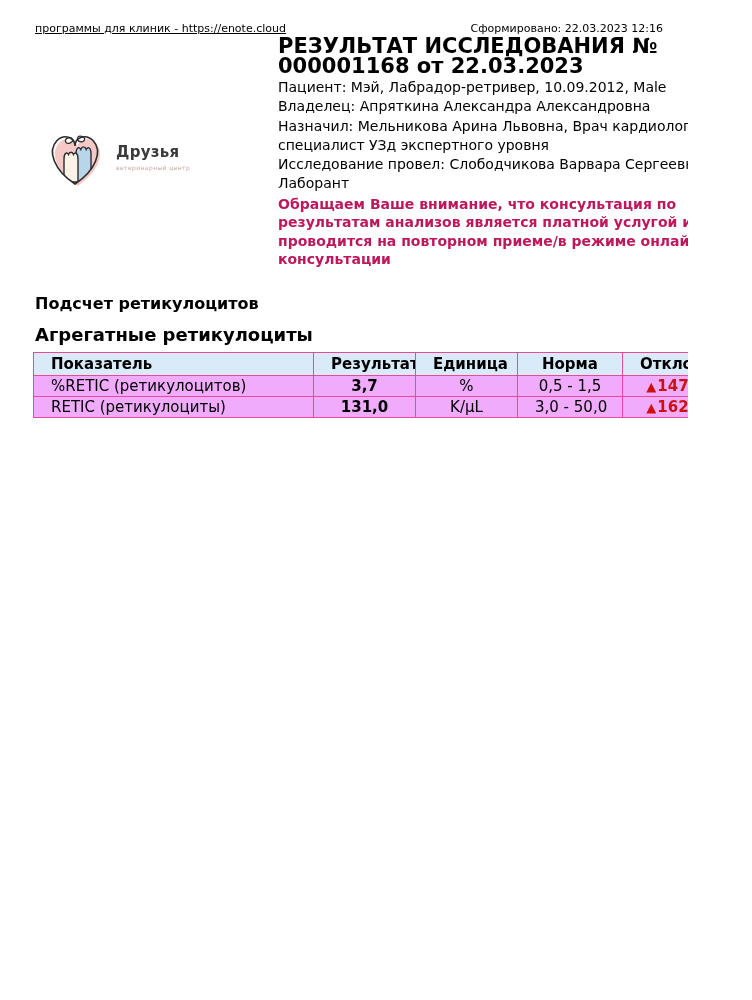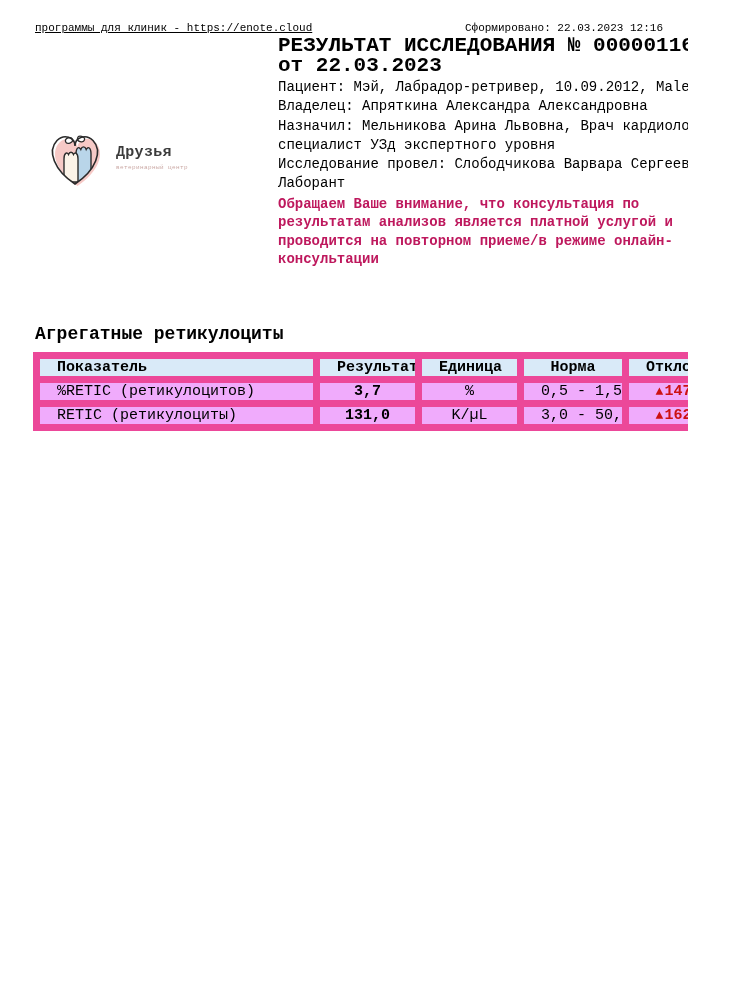--- a/index.html
+++ b/index.html
@@ -3,21 +3,21 @@
 <meta charset="utf-8">
 <style>
   * { margin: 0; padding: 0; box-sizing: border-box; }
   html, body { background: #ffffff; }
   body {
     width: 752px; height: 1000px;
     font-family: "DejaVu Sans", "Liberation Sans", sans-serif;
     color: #000;
     position: relative;
   }
-  .page { position: relative; width: 688px; height: 1000px; background: #fff; overflow: hidden; font-family: Liberation Mono, monospace; }
+  .page { position: relative; width: 688px; height: 1000px; background: #fff; overflow: hidden; }
 
   
   .top-link {
     position: absolute; left: 35px; top: 22px;
     font-size: 11px; color: #000; text-decoration: underline;
   }
   .generated {
     position: absolute; right: 25px; top: 22px;
     font-size: 11px; color: #000;
   }
@@ -39,21 +39,21 @@
   .section-title { position: absolute; left: 35px; top: 294px; font-size: 16px; font-weight: bold; }
   .subsection-title { position: absolute; left: 35px; top: 324px; font-size: 18px; font-weight: bold; }
 
   
   .results-table {
     position: absolute; left: 33px; top: 352px; width: 694px;
     border-collapse: collapse; table-layout: fixed;
     font-size: 15px;
   }
   .results-table th, .results-table td {
-    border: 7px solid #ec4899;
+    border: 1px solid #ec4899;
     padding: 0 17px;
     overflow: hidden; white-space: nowrap;
   }
   .results-table th {
     background: #d9eaf8;
     font-weight: bold; text-align: left; height: 23px;
   }
   .results-table th.c-center { text-align: center; }
   .results-table td { height: 21px; background: #f0abfc; }
   .col-indicator { width: 280px; }
@@ -100,20 +100,21 @@
 
   <div class="report-block">
     <div class="report-title">РЕЗУЛЬТАТ ИССЛЕДОВАНИЯ № 000001168 от 22.03.2023</div>
     <div class="info-line">Пациент: Мэй, Лабрадор-ретривер, 10.09.2012, Male</div>
     <div class="info-line">Владелец: Апряткина Александра Александровна</div>
     <div class="info-line">Назначил: Мельникова Арина Львовна, Врач кардиолог, специалист УЗд экспертного уровня</div>
     <div class="info-line">Исследование провел: Слободчикова Варвара Сергеевна, Лаборант</div>
     <div class="notice">Обращаем Ваше внимание, что консультация по результатам анализов является платной услугой и проводится на повторном приеме/в режиме онлайн-консультации</div>
   </div>
 
+  <div class="section-title">Подсчет ретикулоцитов</div>
   <div class="subsection-title">Агрегатные ретикулоциты</div>
 
   <table class="results-table">
     <colgroup>
       <col class="col-indicator">
         <col class="col-result">
         <col class="col-unit">
         <col class="col-norm">
         <col class="col-dev">
     </colgroup>

